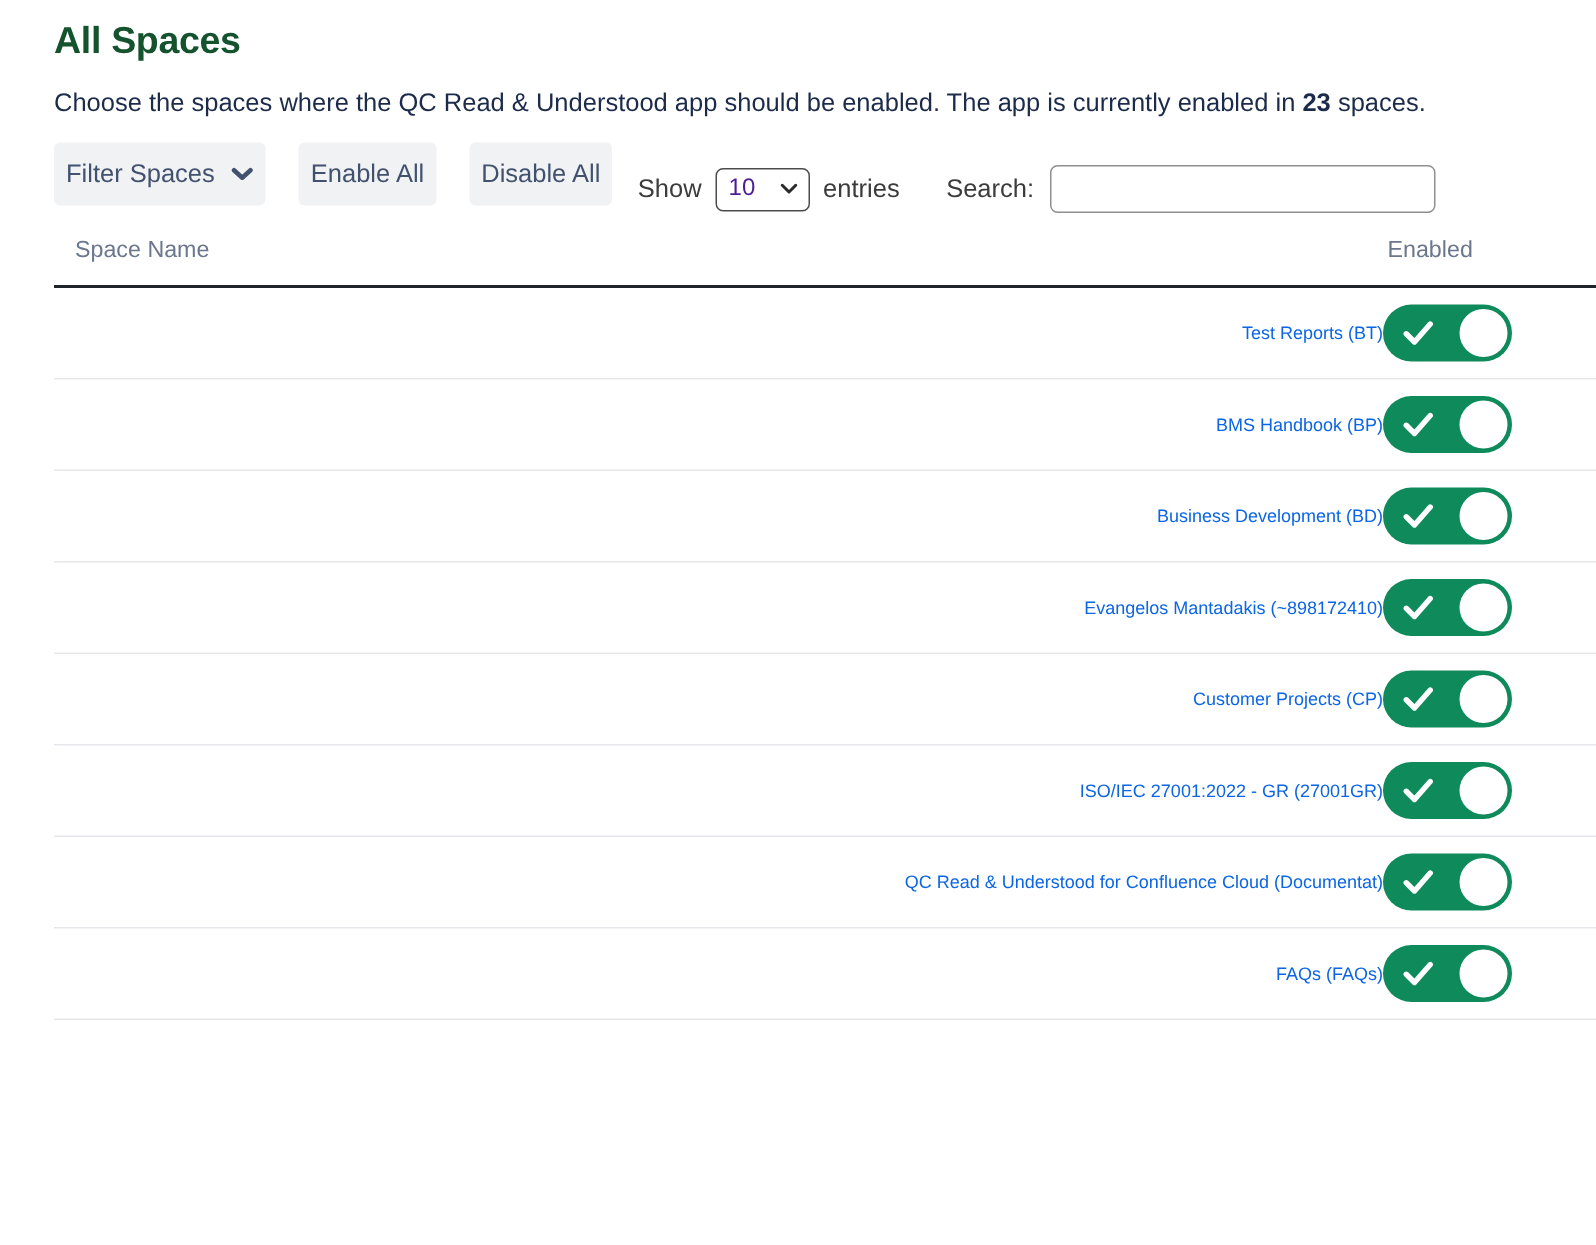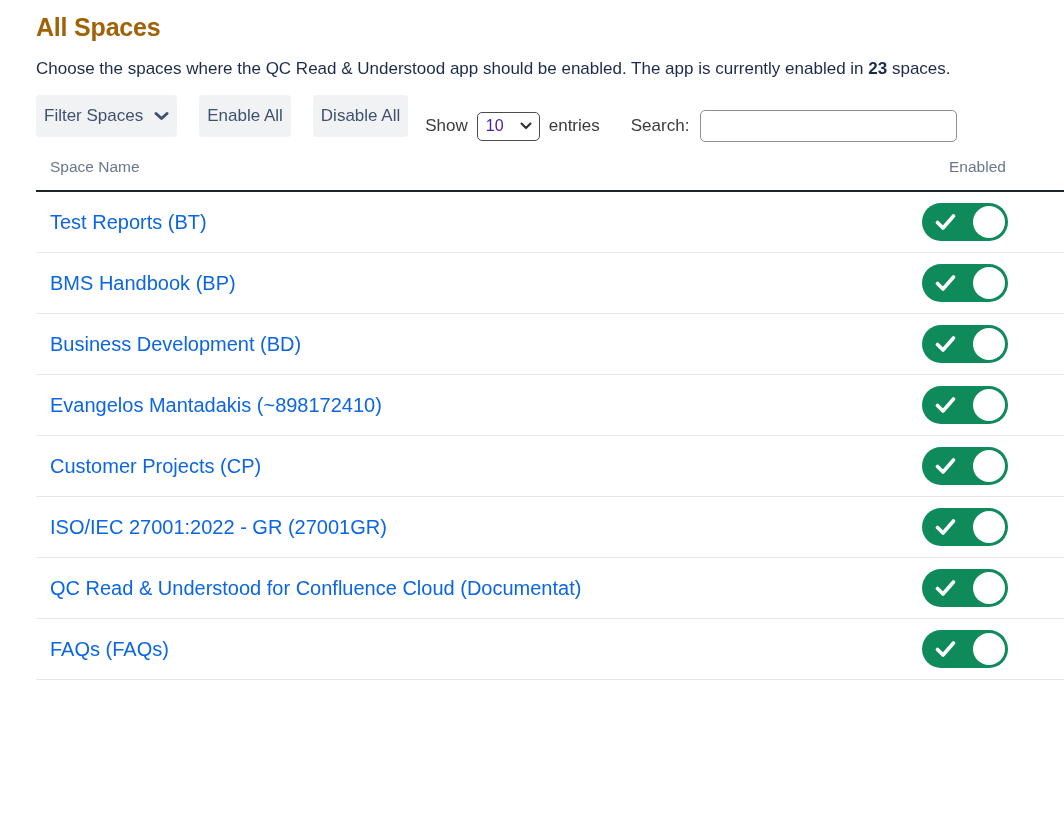--- a/index.html
+++ b/index.html
@@ -11,21 +11,21 @@
     color: #172B4D;
     overflow: hidden;
   }
   .page { padding: 13px 0 0 36px; }
 
   
   .page-title {
     margin: 0;
     font-size: 25px;
     font-weight: 700;
-    color: #a16207;
+    color: #14532d;
     letter-spacing: -0.2px;
   }
   .page-desc {
     margin: 14px 0 0 0;
     font-size: 17px;
     line-height: 26px;
     max-width: 1008px;
     color: #1C2B4A;
   }
   .page-desc b { font-weight: 700; }
@@ -96,38 +96,38 @@
 
   
   .table { margin-top: 12px; width: 1028px; }
   .thead {
     display: flex;
     align-items: baseline;
     color: #6B778C;
     font-size: 15.5px;
     padding: 9px 0 14px 0;
     border-bottom: 2.5px solid #1F242B;
-    gap: 24px;
   }
   .th-space { flex: 0 0 889px; padding-left: 14px; }
   .th-enabled { flex: 0 0 auto; }
 
   .row {
     display: flex;
     align-items: center;
     height: 61px;
     border-bottom: 1px solid #E5E7EB;
   }
   .td-space {
     flex: 0 0 886px;
     padding-left: 14px;
-    font-size: 20px;
+    font-size: 12px;
     overflow: hidden;
     text-overflow: ellipsis;
     white-space: nowrap;
+    text-align: right;
   }
   .space-link {
     color: #0C66E4;
     text-decoration: none;
     cursor: pointer;
   }
   .td-enabled { flex: 0 0 auto; }
 
   
   .toggle {

